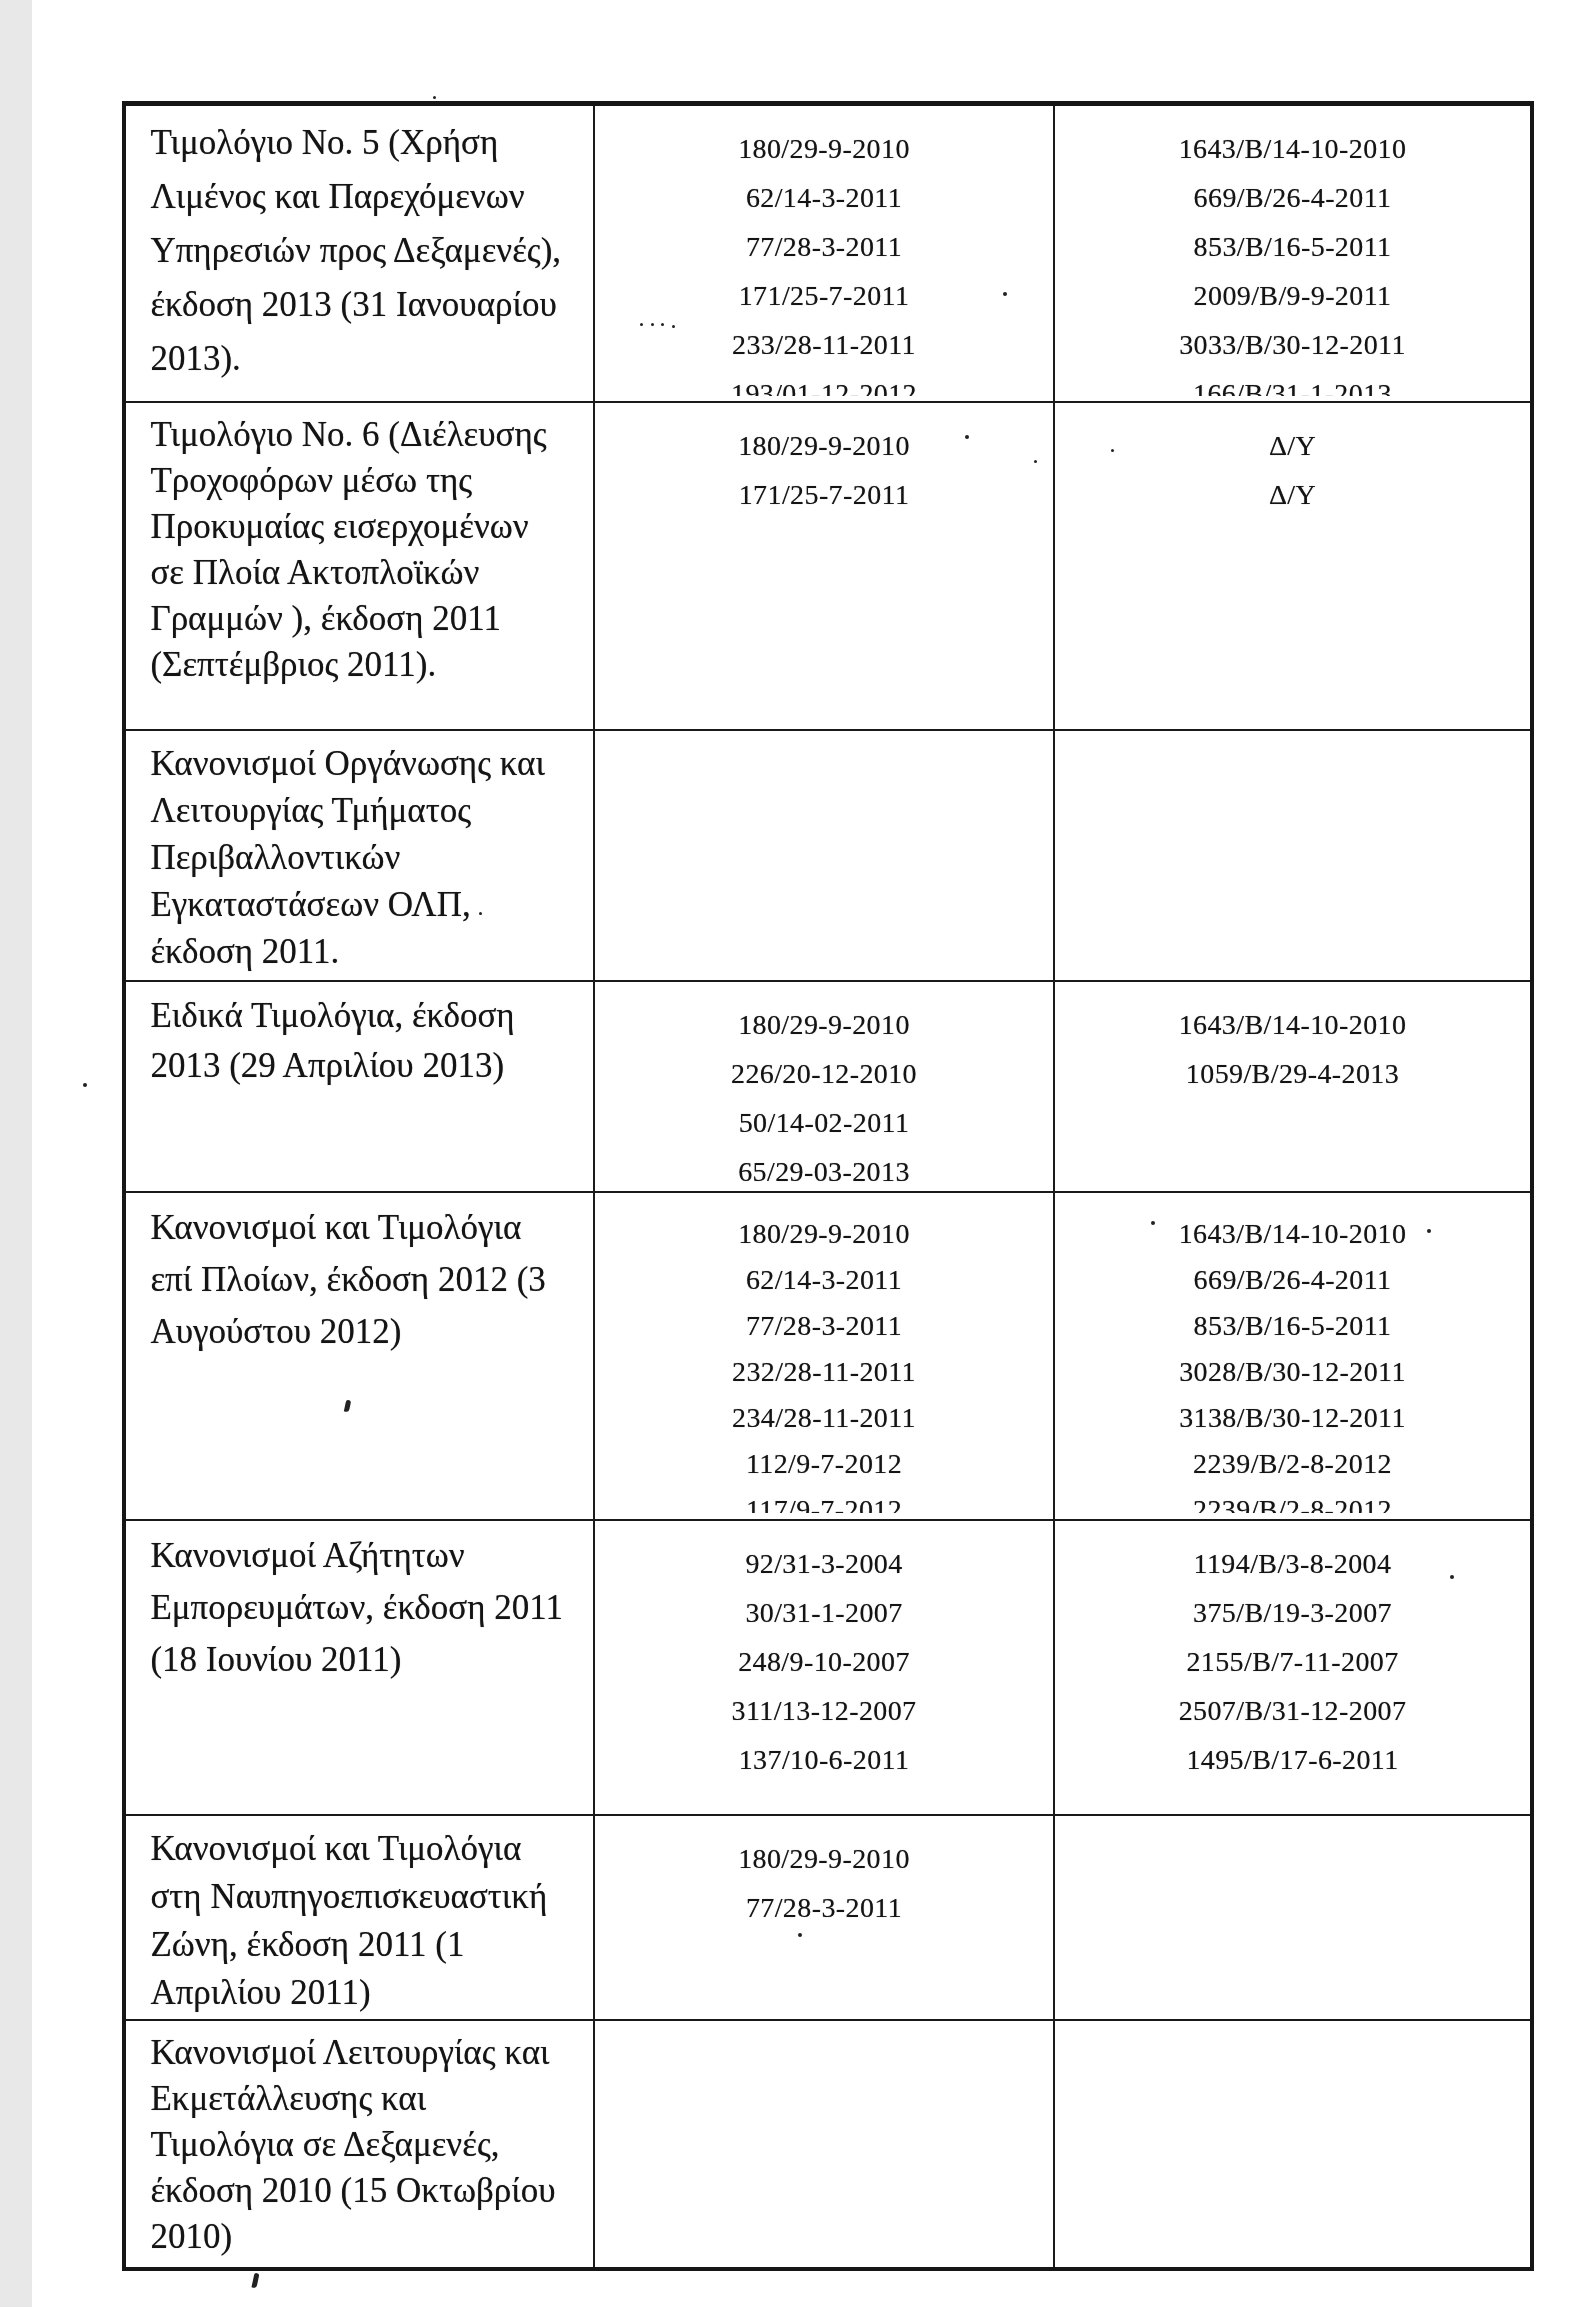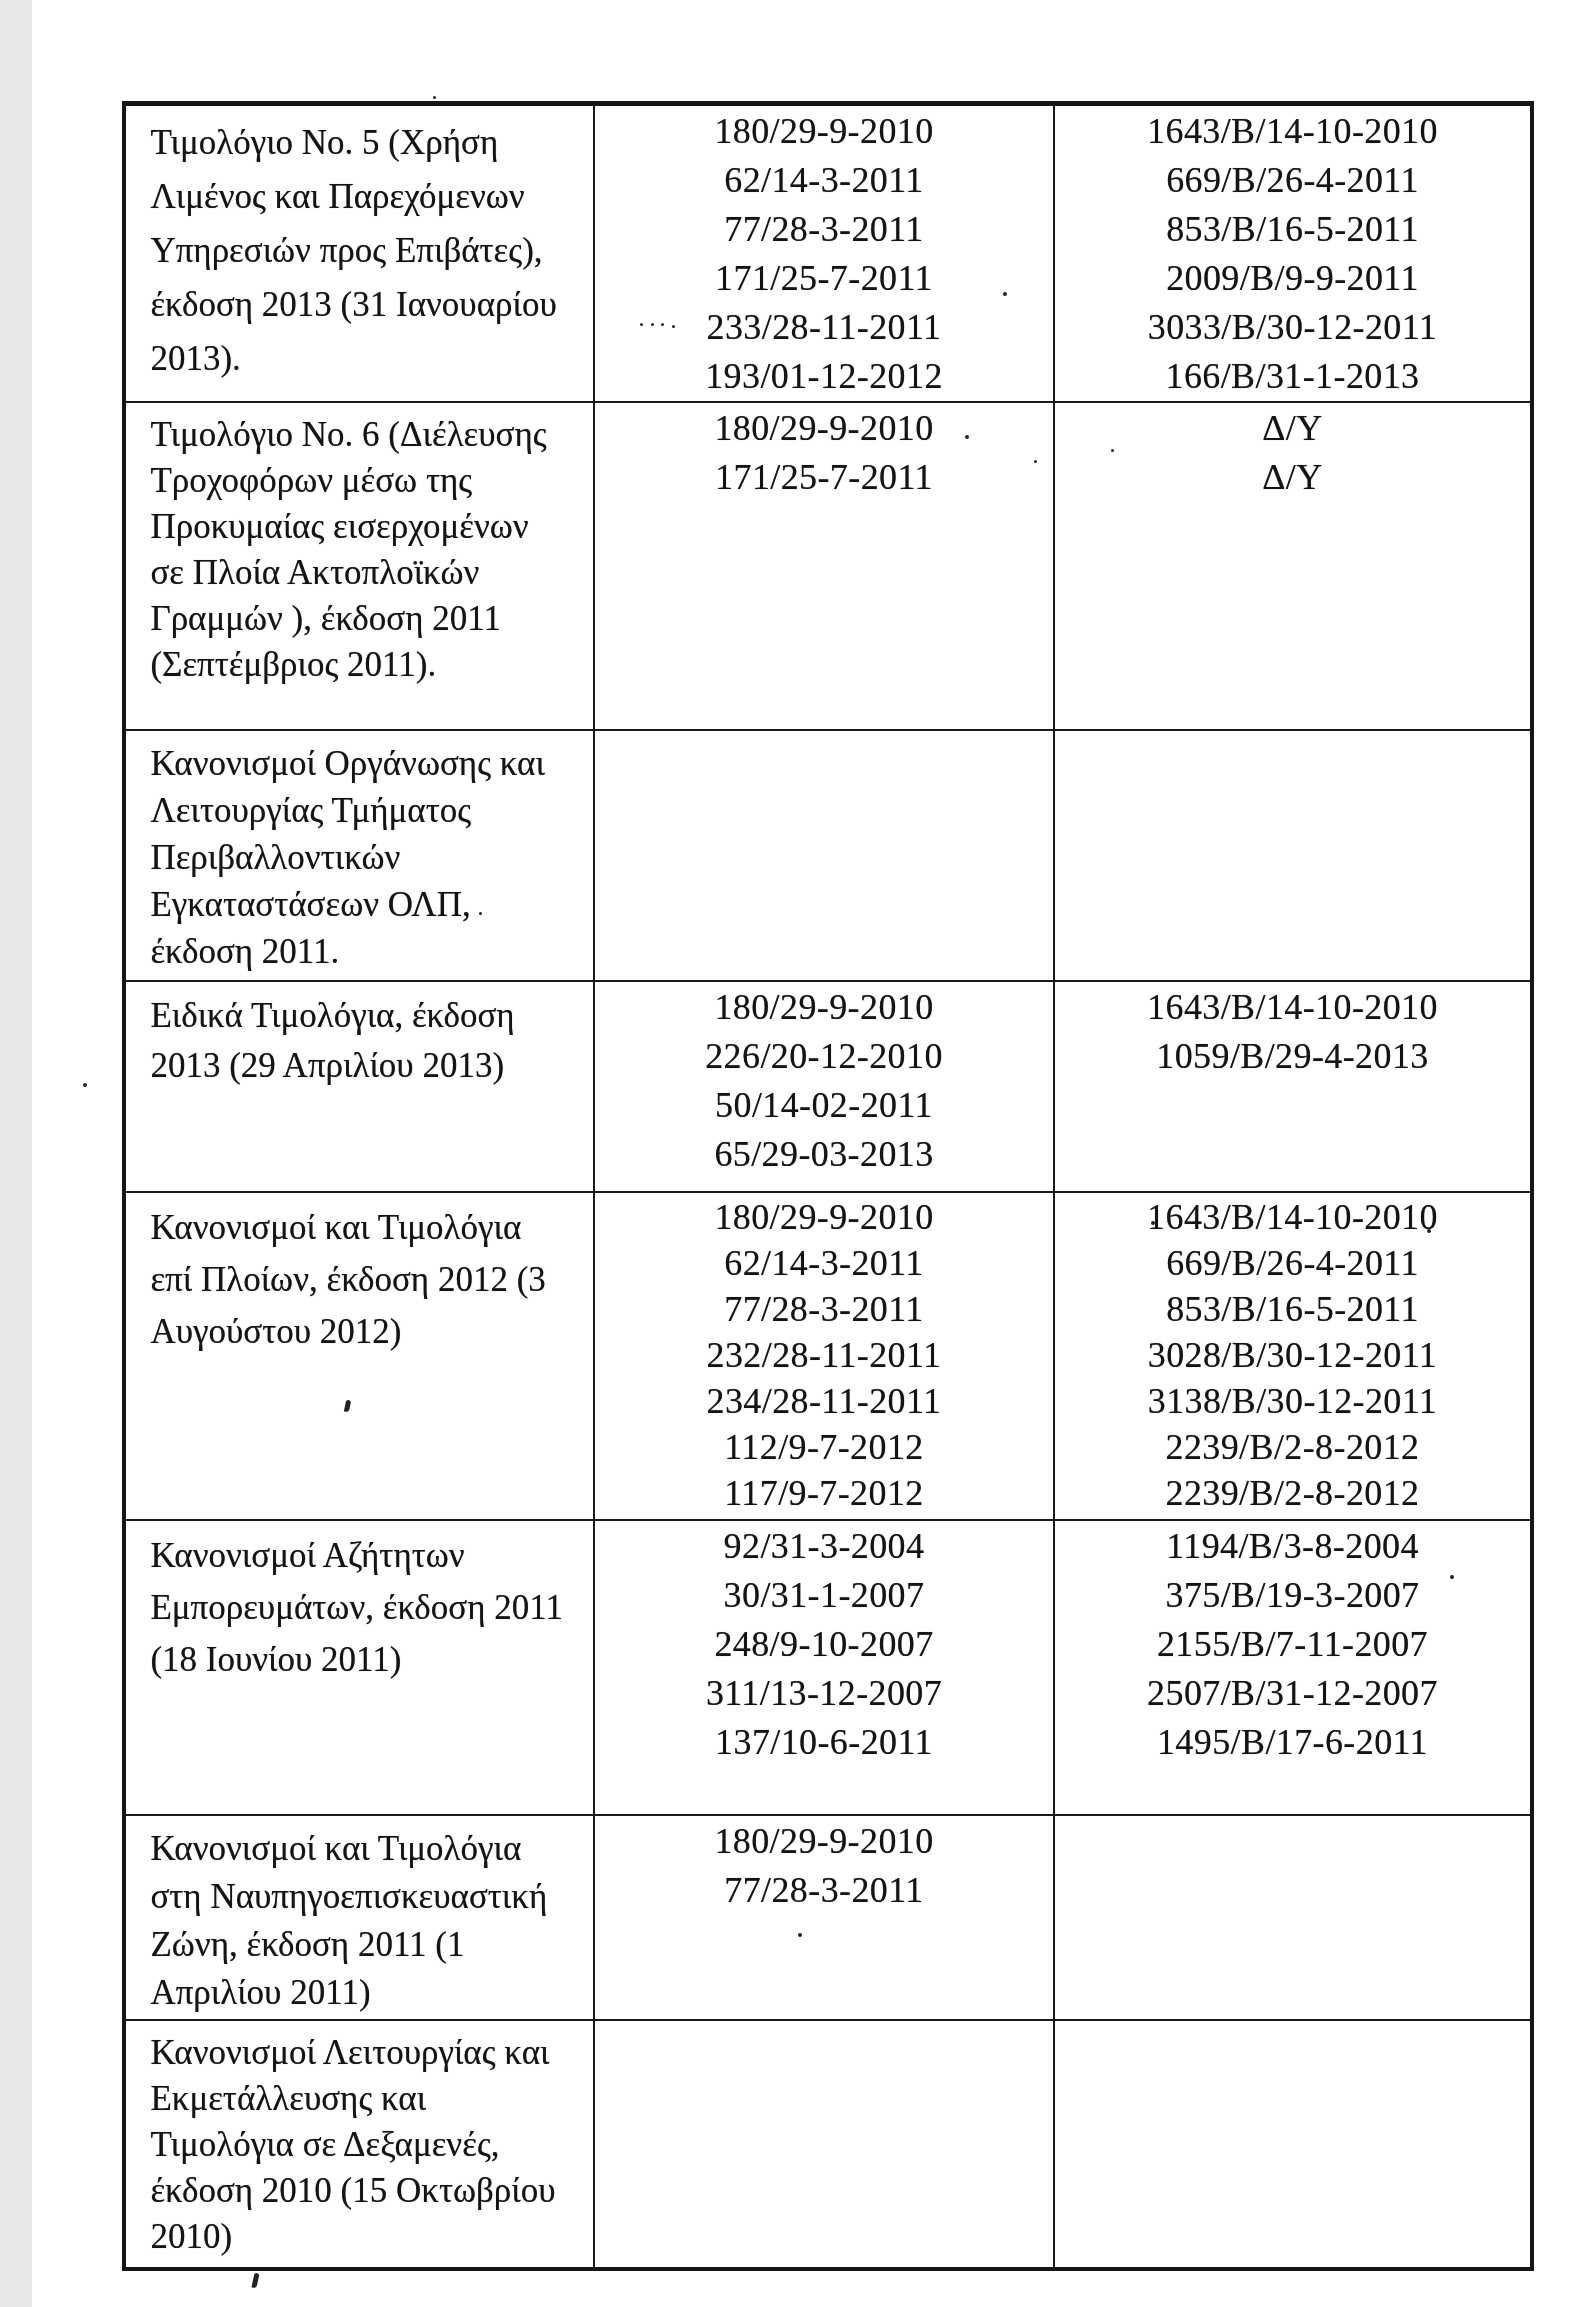--- a/index.html
+++ b/index.html
@@ -54,23 +54,23 @@
   }
   #tbody tr:nth-child(2) .title-box{line-height:46px}
   #tbody tr:nth-child(3) .title-box{line-height:47px}
   #tbody tr:nth-child(4) .title-box{line-height:50px}
   #tbody tr:nth-child(5) .title-box{line-height:52px}
   #tbody tr:nth-child(6) .title-box{line-height:52px}
   #tbody tr:nth-child(7) .title-box{line-height:48px}
   #tbody tr:nth-child(8) .title-box{line-height:46px}
 
   .entries-box{
-    padding-top:1px;
+    padding-top:18px;
     text-align:center;
-    font-size:36px;
+    font-size:28px;
     line-height:49px;
     letter-spacing:0.4px;
     text-shadow:0 0 0.8px rgba(0,0,0,.55);
   }
   #tbody tr:nth-child(5) .entries-box{line-height:46px}
 
   .title-line,.entry{white-space:nowrap;}
 
   
   .speck{
@@ -92,21 +92,21 @@
       <col style="width:470px">
       <col style="width:460px">
       <col style="width:478px">
     </colgroup>
     <tbody id="tbody">
         <tr>
       <td>
         <div class="cellbox title-box">
               <div class="title-line">Τιμολόγιο Νο. 5 (Χρήση</div>
               <div class="title-line">Λιμένος και Παρεχόμενων</div>
-              <div class="title-line">Υπηρεσιών προς Επιβάτες),</div>
+              <div class="title-line">Υπηρεσιών προς Δεξαμενές),</div>
               <div class="title-line">έκδοση 2013 (31 Ιανουαρίου</div>
               <div class="title-line">2013).</div>
             </div>
       </td>
       <td>
         <div class="cellbox entries-box decisions-slot">
               <div class="entry">180/29-9-2010</div>
               <div class="entry">62/14-3-2011</div>
               <div class="entry">77/28-3-2011</div>
               <div class="entry">171/25-7-2011</div>

